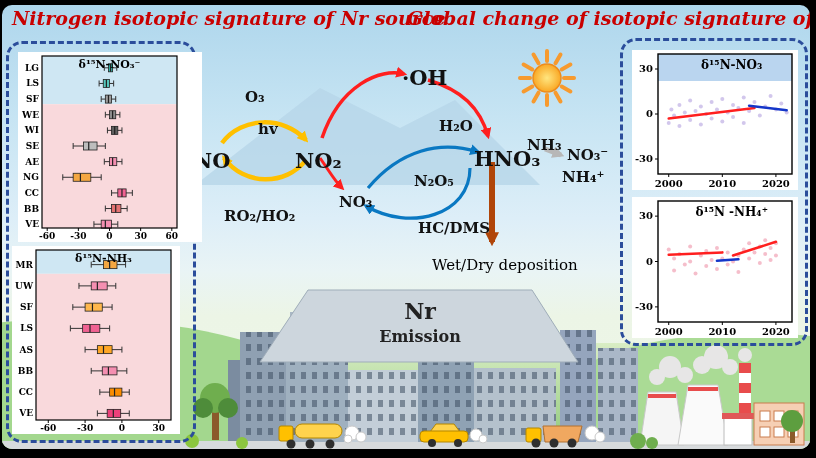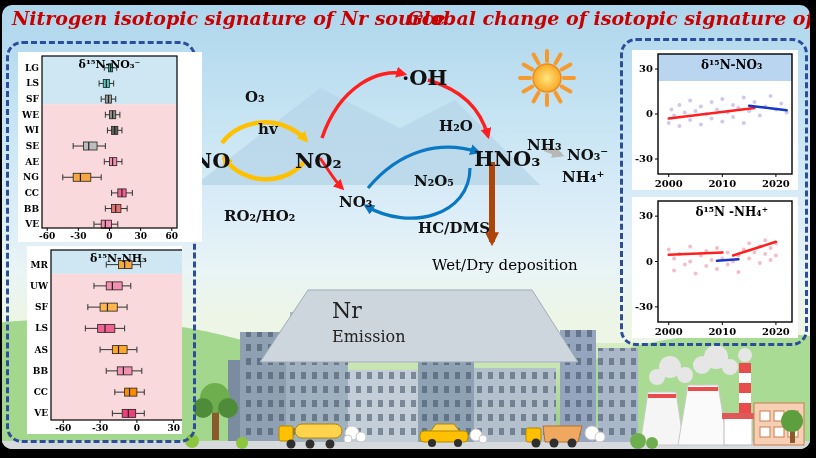--- a/index.html
+++ b/index.html
@@ -10,27 +10,27 @@
           background:linear-gradient(180deg,#aed6ec 0%,#c6e4f3 25%,#ddeef8 48%,#e9f4f5 60%,#ecf5e6 70%,#eef6e8 100%);}
   .scene-svg{position:absolute;left:0;top:0;width:808px;height:444px}
   .title{position:absolute;top:2px;font-size:19px;font-weight:bold;font-style:italic;color:#c90000;white-space:nowrap}
   .title.left{left:10px}
   .title.right{left:405px}
   .panel{position:absolute;border:3px dashed #2b4d9b;border-radius:16px}
   .panel.source{left:4px;top:36px;width:190px;height:402px}
   .panel.trend{left:618px;top:33px;width:188px;height:308px}
   .chart{position:absolute;background:#fff;overflow:hidden}
   #c0{left:9px;top:8px;width:184px;height:190px}
-  #c1{left:18px;top:202px;width:155px;height:188px}
+  #c1{left:3px;top:202px;width:168px;height:188px}
   #c2{left:9px;top:9px;width:166px;height:140px}
   #c3{left:9px;top:156px;width:166px;height:141px}
   .spc{position:absolute;font-weight:bold;color:#111;font-size:15px;white-space:nowrap;
        font-family:"DejaVu Serif",serif;}
   .spc.big{font-size:21px}
-  .emis{position:absolute;left:330px;width:176px;font-weight:normal;color:#222;
+  .emis{position:absolute;left:330px;width:176px;text-align:center;font-weight:bold;color:#222;
         font-family:"DejaVu Serif",serif;}
   .emis.l1{top:293px;font-size:22px}
   .emis.l2{top:322px;font-size:16px}
   .depo{position:absolute;left:430px;top:251px;font-weight:normal;font-size:15px;color:#000;white-space:nowrap}
 </style>
 </head>
 <body>
 
 <div class="canvas">
 

